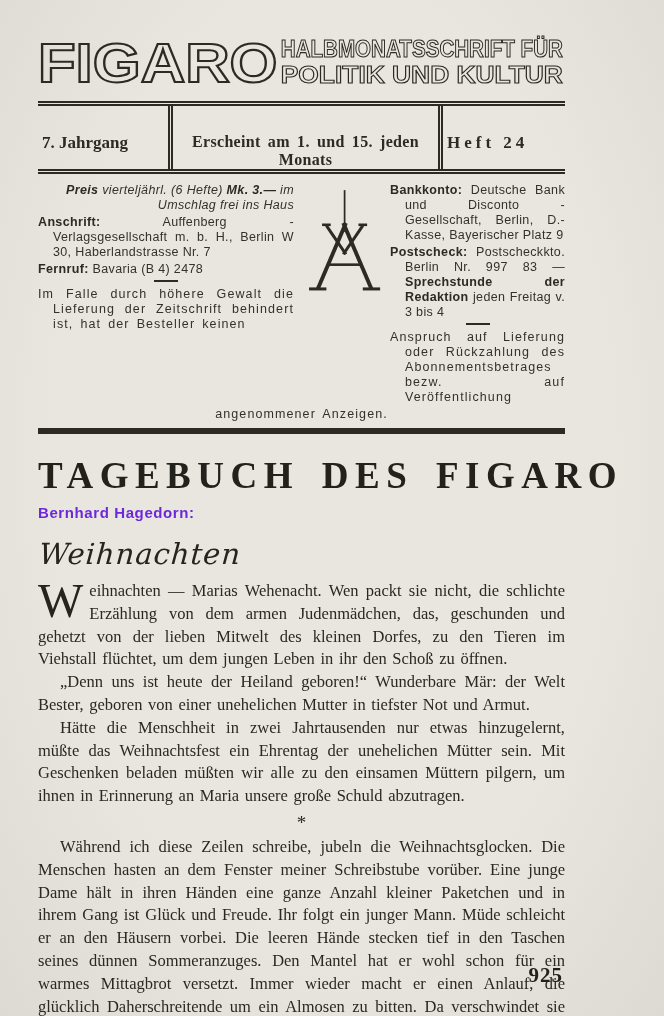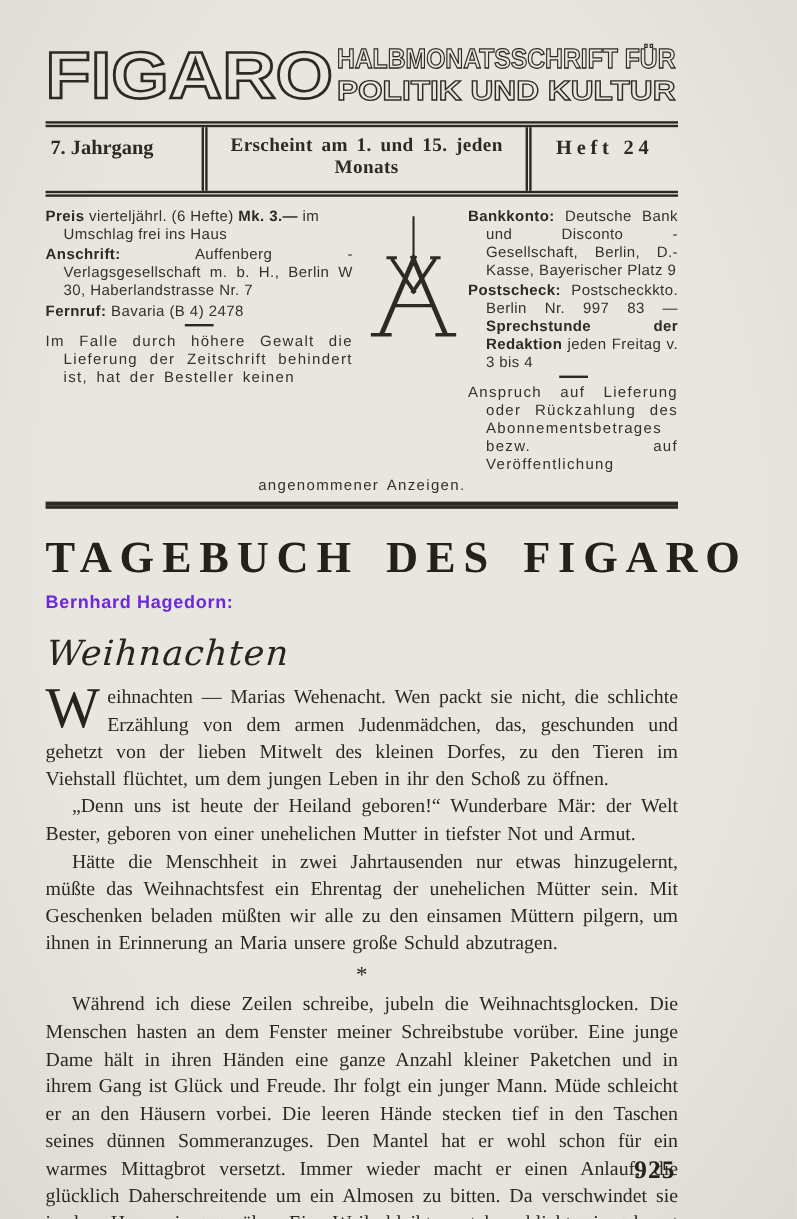--- a/index.html
+++ b/index.html
@@ -15,34 +15,34 @@
   
   .masthead { display:flex; align-items:flex-end; justify-content:space-between; height:64px; }
   .logo-svg, .tagline-svg { display:block; }
 
   
   .issue-bar {
     display:flex; align-items:stretch; margin-top:7px;
     border-top:5px double #2c2a25; border-bottom:5px double #2c2a25;
     font-weight:bold; font-size:17px; color:#2c2a25;
   }
-  .bar-cell { padding:7px 4px 10px; }
+  .bar-cell { padding:7px 4px 0;margin-top:20px; }
   .bar-cell.vol { width:130px; }
   .bar-cell.freq { flex:1; text-align:center; font-size:16px; letter-spacing:0.3px; word-spacing:3px; }
-  .bar-cell.issue { width:122px; text-align:center; letter-spacing:4px; }
+  .bar-cell.issue { width:122px; letter-spacing:4px; }
   .bar-sep { width:0; border-left:5px double #2c2a25; }
 
   
   .imprint {
     display:grid; grid-template-columns:256px 84px 1fr; column-gap:6px;
     margin-top:9px; font-family:"Liberation Sans", sans-serif;
     font-size:12.5px; line-height:15px; letter-spacing:0.35px; color:#34312b;
   }
   .imprint p { padding-left:15px; text-indent:-15px; margin-bottom:2px; text-align:justify; }
-  .imprint p.no-just { text-align:left; }
+  .imprint p.no-just { text-align:right;font-style:italic; }
   .imprint b { font-weight:bold; color:#2c2a25; }
   .notice { letter-spacing:1.1px; word-spacing:2.5px; margin-top:5px; }
   .mini-rule { width:24px; height:2px; background:#2c2a25; margin:3px auto 3px; }
   .monogram-wrap { display:flex; align-items:flex-start; justify-content:center; padding-top:2px; }
   .imprint-cont { text-align:center; font-family:"Liberation Sans", sans-serif; font-size:12.5px;
     letter-spacing:1.1px; word-spacing:2.5px; color:#34312b; margin-top:0px; }
 
   .heavy-rule { margin-top:7px; height:2px; border-top:3px solid #2c2a25; border-bottom:3px solid #2c2a25; }
 
   

